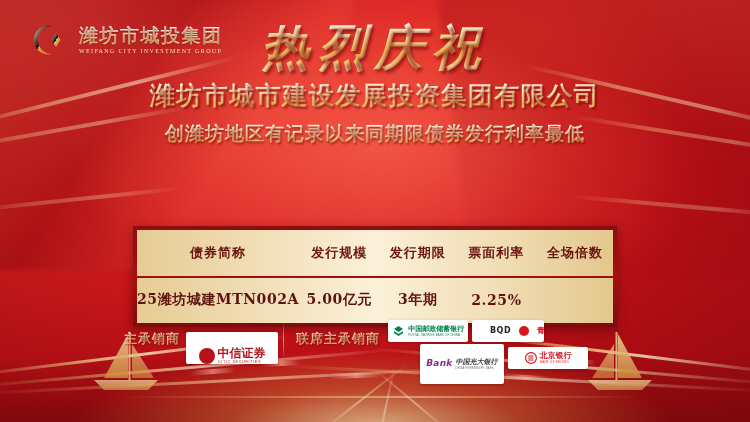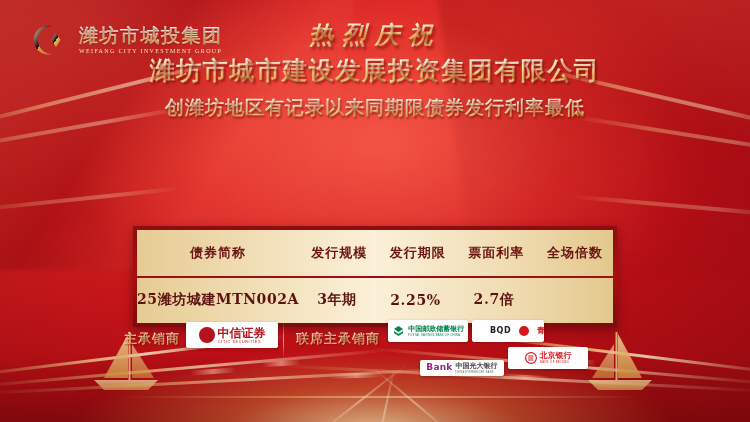--- a/index.html
+++ b/index.html
@@ -83,21 +83,21 @@
   
   #headline { position:absolute; left:0; right:0; top:22px; text-align:center; }
   .calli {
     font-family:"DejaVu Serif","Liberation Serif",serif;
     font-weight:bold; font-style:italic;
     background:linear-gradient(180deg,#fff7de 0%,#ffe9a8 28%,#f5c council 50%,#e8b249 70%,#fbe3a4 100%);
     background:linear-gradient(180deg,#fffaea 0%,#ffe7a2 30%,#eebb55 62%,#fbe4a8 100%);
     -webkit-background-clip:text; background-clip:text; color:transparent;
     text-shadow:2px 3px 3px rgba(105,0,0,.55);
   }
-  .line-celebrate { font-size:24px; letter-spacing:9px; line-height:1.05; }
+  .line-celebrate { font-size:48px; letter-spacing:9px; line-height:1.05; }
   .line-company {
     font-family:"DejaVu Sans","Liberation Sans",sans-serif;
     font-weight:bold; font-size:25px; letter-spacing:1.5px; line-height:1.25;
     margin-top:8px;
     background:linear-gradient(180deg,#fffdf2 0%,#ffeab0 40%,#f3c champagne 55%,#edc362 78%,#fff2cc 100%);
     background:linear-gradient(180deg,#fffdf2 0%,#ffe9ad 42%,#eec163 75%,#fff3cf 100%);
     -webkit-background-clip:text; background-clip:text; color:transparent;
     text-shadow:2px 2px 2px rgba(110,0,0,.5);
   }
   .line-series {
@@ -160,25 +160,25 @@
   .bk { display:flex; align-items:center; gap:3px; padding:0 4px; }
   .bk .zh {
     font-family:"DejaVu Sans","Liberation Sans",sans-serif;
     font-weight:bold; line-height:1; white-space:nowrap;
   }
   .bk .en {
     font-family:"Liberation Sans",sans-serif; line-height:1;
     white-space:nowrap; transform:scale(.92); transform-origin:left center;
   }
   .bk .stack { display:flex; flex-direction:column; gap:1px; }
-  #card-citic { left:186px; top:2px; width:92px; height:26px; }
+  #card-citic { left:186px; top:12px; width:92px; height:32px;align-items:flex-end; }
   #card-psbc  { left:388px; top:0px;  width:80px; height:22px;text-align:right; }
   #card-bqd   { left:472px; top:0px;  width:72px; height:22px; }
   #card-nj    { left:548px; top:0px;  width:78px; height:22px; }
-  #card-ceb   { left:420px; top:40px; width:84px; height:16px; }
+  #card-ceb   { left:420px; top:24px; width:84px; height:40px;font-style:italic; }
   #card-bob   { left:508px; top:27px; width:80px; height:22px; }
   .mark-circle { width:13px; height:13px; border-radius:50%; flex:0 0 auto; }
 </style>
 </head>
 <body>
 
 <div id="stage">
 
   <div class="bg-layer drape-left"></div>
   <div class="bg-layer drape-right"></div>
@@ -266,23 +266,23 @@
     <div id="tbl">
       <div class="trow head">
         <div class="tcell c1">债券简称</div>
         <div class="tcell c2">发行规模</div>
         <div class="tcell c3">发行期限</div>
         <div class="tcell c4">票面利率</div>
         <div class="tcell c5">全场倍数</div>
       </div>
       <div class="trow body">
         <div class="tcell c1">25潍坊城建MTN002A</div>
+        <div class="tcell c2">5.00亿元</div>
         <div class="tcell c3">3年期</div>
         <div class="tcell c4">2.25%</div>
-        <div class="tcell c5">2.7倍</div>
       </div>
     </div>
   </div>
 
   <div id="uw">
 
     <div class="uw-label" id="label-lead">主承销商</div>
     <div class="divider"></div>
     <div class="uw-label" id="label-joint">联席主承销商</div>
 

